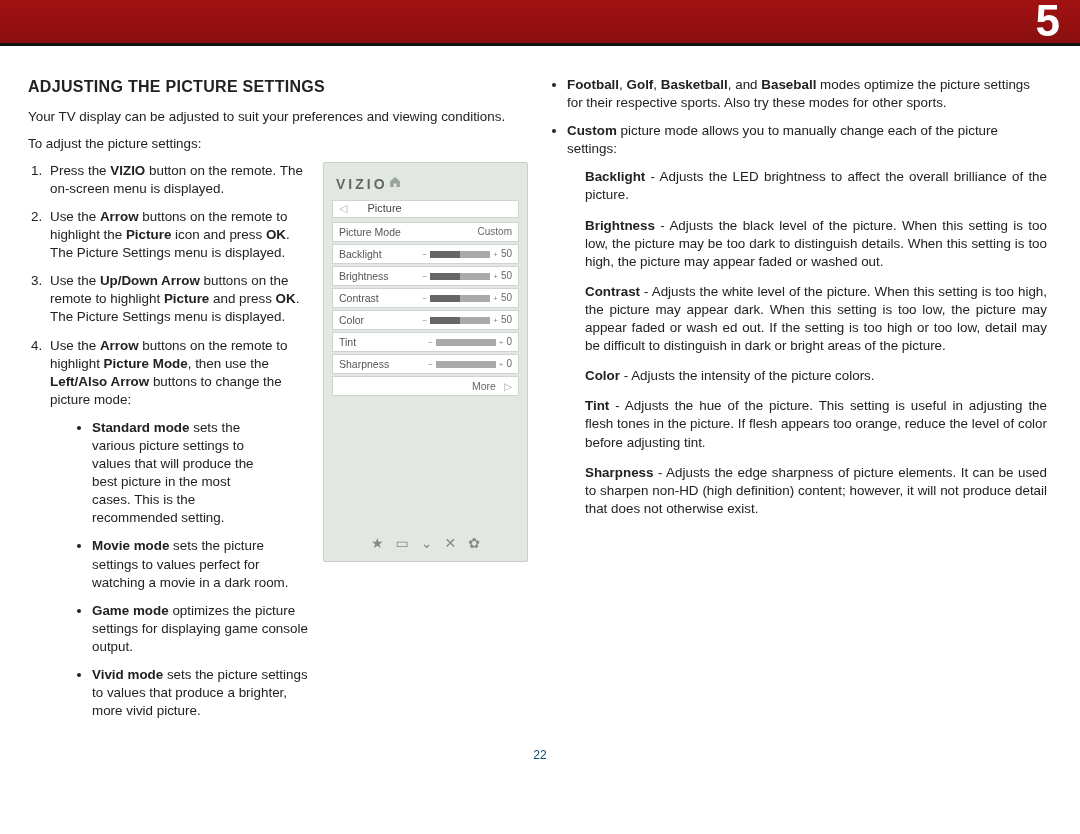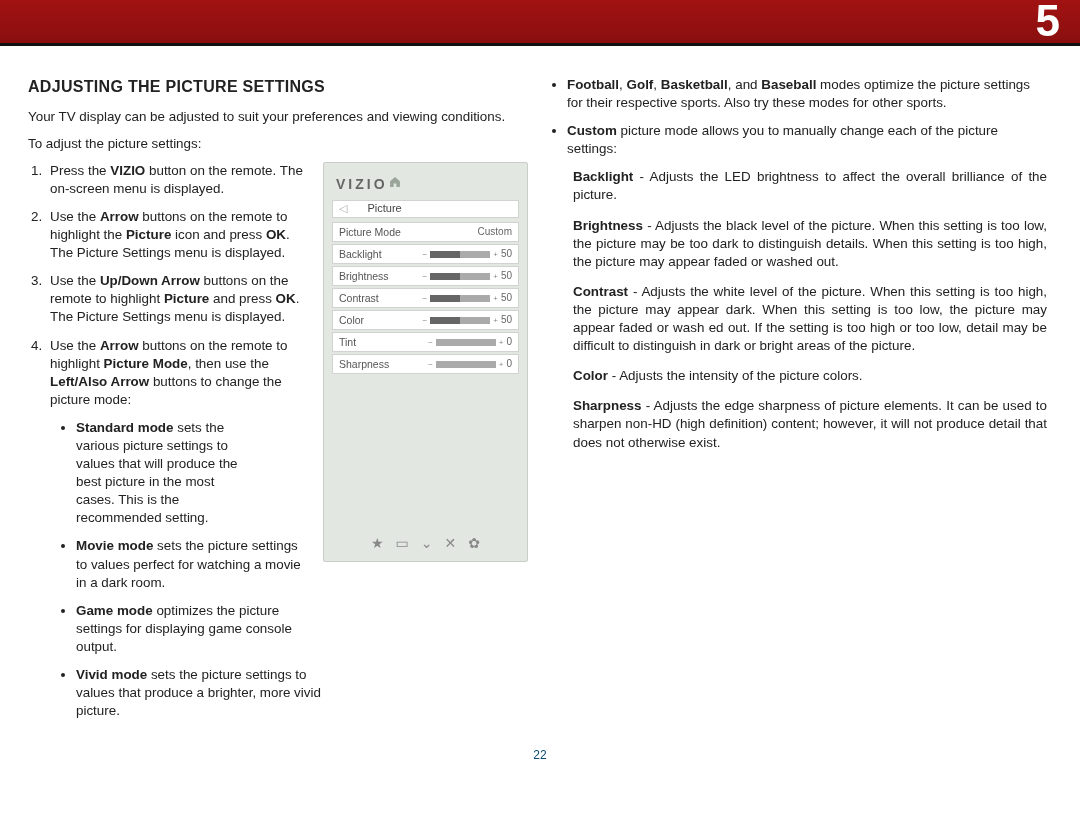--- a/index.html
+++ b/index.html
@@ -5,41 +5,41 @@
   * { margin:0; padding:0; box-sizing:border-box; }
   body { font-family: Helvetica, Arial, sans-serif; width:1080px; height:834px; background:#fff; color:#222; }
   .topbar { width:100%; height:46px; background:linear-gradient(#a21212,#8a0f0f); position:relative; border-bottom:3px solid #111; }
   .chapter { position:absolute; right:20px; top:-4px; color:#fff; font-size:44px; font-weight:700; font-family:Helvetica,Arial,sans-serif; }
   .page { display:flex; padding:30px 28px 18px 28px; gap:19px; }
   .col { width:500px; font-size:13.4px; line-height:1.35; color:#222; }
   h2 { font-weight:800; font-size:16px; letter-spacing:0.3px; margin-bottom:10px; }
   p { margin-bottom:9px; text-align:justify; }
   ol { margin-left:18px; margin-bottom:8px; }
   ol > li { margin-bottom:10px; padding-left:4px; text-align:left; }
-  ul { list-style:disc; margin-left:26px; }
+  ul { list-style:disc; margin-left:42px; }
   ul > li { margin-bottom:10px; text-align:left; }
   b { font-weight:700; }
   .leftwrap { position:relative; }
   .float-img { float:right; width:205px; height:400px; background:#e2e7e2; border:1px solid #c9cec9; margin-left:12px; margin-bottom:6px; border-radius:2px; padding:8px; font-size:11px; color:#444; }
   .vizio-header { display:flex; justify-content:flex-start; align-items:center; padding:4px 4px 6px 4px; }
   .vizio-logo { font-weight:700; letter-spacing:3px; font-size:14px; color:#666; }
   .home-icon svg { width:14px; height:14px; }
   .crumb { background:#fff; border:1px solid #d0d4d0; height:18px; display:flex; align-items:center; padding:0 6px; margin-bottom:4px; }
   .crumb .back { color:#aaa; margin-right:20px; }
   .row { background:#fff; border:1px solid #d0d4d0; height:20px; display:flex; align-items:center; justify-content:space-between; padding:0 6px; margin-bottom:2px; font-size:10.5px; }
   .row .label { color:#555; }
   .row .val { color:#666; font-size:10px; }
   .bar { width:60px; height:7px; background:#aaa; position:relative; display:inline-block; vertical-align:middle; margin:0 3px; }
   .bar .fill { position:absolute; left:0; top:0; bottom:0; background:#666; }
   .pm { color:#888; font-size:8px; }
   .more-row { background:#fff; border:1px solid #d0d4d0; height:20px; display:flex; align-items:center; justify-content:flex-end; padding:0 6px; gap:8px; font-size:10.5px; color:#666; }
   .more-row .arr { color:#aaa; }
   .footer-icons { position:absolute; bottom:8px; left:0; right:0; display:flex; justify-content:center; gap:12px; color:#888; font-size:14px; }
   .col2 ul { margin-left:20px; }
-  .col2 .sub-defs p { margin-left:8px; margin-bottom:12px; }
+  .col2 .sub-defs p { margin-left:20px; margin-bottom:12px; }
   .pagenum { text-align:center; font-size:12px; color:#0c4a6e; padding-bottom:8px; }
   .narrow ol > li { max-width:275px; }
 </style>
 </head>
 <body>
 
 <div class="topbar">
   <div class="chapter">5</div>
 </div>
 
@@ -84,20 +84,24 @@
         <span><span class="pm">−</span><span class="bar"><span class="fill" style="width:50%"></span></span><span class="pm">+</span> <span class="val">50</span></span>
       </div>
       <div class="row">
         <span class="label">Tint</span>
         <span><span class="pm">−</span><span class="bar"><span class="fill" style="width:0%"></span></span><span class="pm">+</span> <span class="val">0</span></span>
       </div>
       <div class="row">
         <span class="label">Sharpness</span>
         <span><span class="pm">−</span><span class="bar"><span class="fill" style="width:0%"></span></span><span class="pm">+</span> <span class="val">0</span></span>
       </div>
+      <div class="more-row">
+        <span>More</span>
+          <span class="arr">▷</span>
+      </div>
       <div class="footer-icons">
         <span>★</span>
         <span>▭</span>
         <span>⌄</span>
         <span>✕</span>
         <span>✿</span>
       </div>
     </div>
 
     <ol>
@@ -118,19 +122,20 @@
   <div class="col col2">
     <ul>
       <li><b>Football</b>, <b>Golf</b>, <b>Basketball</b>, and <b>Baseball</b><span> modes optimize the picture settings for their respective sports. Also try these modes for other sports.</span></li>
       <li><b>Custom</b><span> picture mode allows you to manually change each of the picture settings:</span></li>
     </ul>
     <div class="sub-defs" style="margin-top:2px; margin-left:18px;">
       <p><b>Backlight</b><span> - Adjusts the LED brightness to affect the overall brilliance of the picture.</span></p>
       <p><b>Brightness</b><span> - Adjusts the black level of the picture. When this setting is too low, the picture may be too dark to distinguish details. When this setting is too high, the picture may appear faded or washed out.</span></p>
       <p><b>Contrast</b><span> - Adjusts the white level of the picture. When this setting is too high, the picture may appear dark. When this setting is too low, the picture may appear faded or wash ed out. If the setting is too high or too low, detail may be difficult to distinguish in dark or bright areas of the picture.</span></p>
       <p><b>Color</b><span> - Adjusts the intensity of the picture colors.</span></p>
+      <p><b>Tint</b><span> - Adjusts the hue of the picture. This setting is useful in adjusting the flesh tones in the picture. If flesh appears too orange, reduce the level of color before adjusting tint.</span></p>
       <p><b>Sharpness</b><span> - Adjusts the edge sharpness of picture elements. It can be used to sharpen non-HD (high definition) content; however, it will not produce detail that does not otherwise exist.</span></p>
     </div>
   </div>
 
 </div>
 
 <div class="pagenum">22</div>
 
 </body></html>

